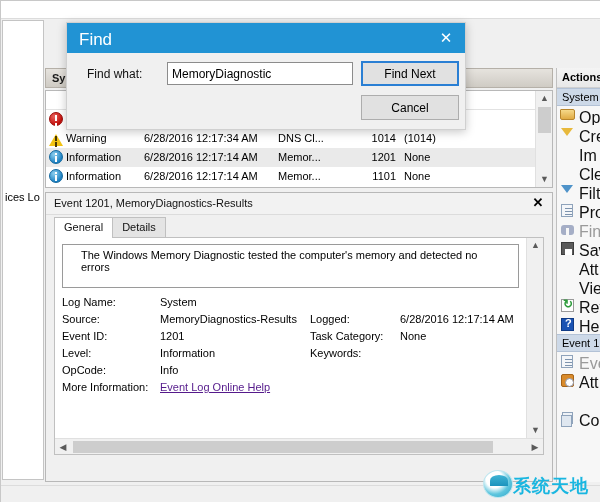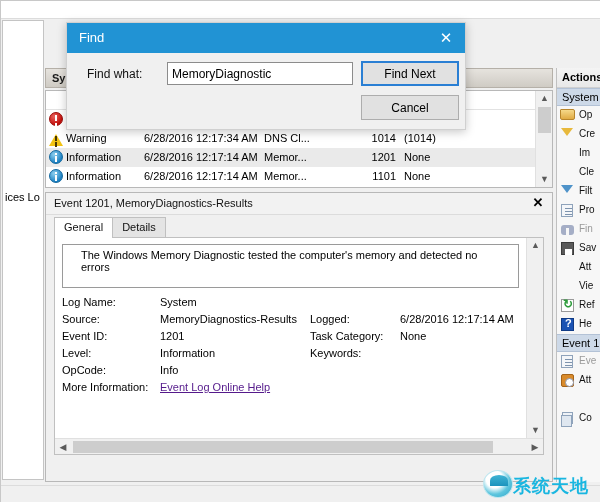--- a/index.html
+++ b/index.html
@@ -71,21 +71,21 @@
     position: absolute; top: 3px; font-size: 11px; color: #111; white-space: nowrap;
   }
   .row {
     position: absolute; left: 0; width: 490px; height: 19px;
     white-space: nowrap; overflow: hidden;
   }
   .row.selected { background: #eaeaea; }
   .row .ico { position: absolute; left: 3px; top: 2px; width: 14px; height: 14px; }
   .row .c-level { position: absolute; left: 20px; top: 3px; }
   .row .c-date  { position: absolute; left: 98px; top: 3px; }
-  .row .c-src   { position: absolute; left: 218px; top: 3px; }
+  .row .c-src   { position: absolute; left: 232px; top: 3px; }
   .row .c-id    { position: absolute; left: 320px; top: 3px; width: 30px; text-align: right; }
   .row .c-task  { position: absolute; left: 358px; top: 3px; }
 
   
   .ico-error {
     width: 13px; height: 13px; border-radius: 50%;
     background: radial-gradient(circle at 35% 30%, #e9635e, #c3100c 70%);
     border: 1px solid #9b0b08; position: relative;
   }
   .ico-error::after {
@@ -214,21 +214,21 @@
     font-size: 11px; padding: 2px 0 0 5px; white-space: nowrap; overflow: hidden;
   }
   .act-item {
     position: absolute; left: 0; width: 100%; height: 19px;
     white-space: nowrap; overflow: hidden;
   }
   .act-item .ai-ico {
     position: absolute; left: 3px; top: 2px; width: 15px; height: 15px;
   }
   .act-item .ai-label {
-    position: absolute; left: 22px; top: 3px; font-size: 10px; color: #111;
+    position: absolute; left: 22px; top: 3px; font-size: 16px; color: #111;
   }
   .act-item.dim .ai-label { color: #9a9a9a; }
 
   .gi { width: 15px; height: 14px; position: relative; }
   .gi-folder {
     background: linear-gradient(#f6d98a, #e0ab44);
     border: 1px solid #b8862c; border-radius: 1px 2px 2px 2px; margin-top: 1px; height: 11px;
   }
   .gi-funnel {
     width: 0; height: 0; margin: 1px 0 0 1px;
@@ -303,21 +303,21 @@
     background: #f0f0f0; border: 1px solid #d0d0d0;
     box-shadow: 0 2px 9px rgba(0,0,0,.22);
     z-index: 50;
   }
   .find-title {
     position: absolute; left: 0; top: 0; width: 100%; height: 30px;
     background: #2193d4;
   }
   .find-title .ft-text {
     position: absolute; left: 12px; top: 7px;
-    font-size: 13px; color: #ffffff;
+    font-size: 17px; color: #ffffff;
   }
   .find-close {
     position: absolute; right: 0; top: 0; width: 38px; height: 30px;
     color: #fff; font-size: 15px; text-align: center; line-height: 30px;
     cursor: pointer;
   }
   .find-label {
     position: absolute; left: 20px; top: 44px; font-size: 12px; color: #111;
   }
   .find-input {

